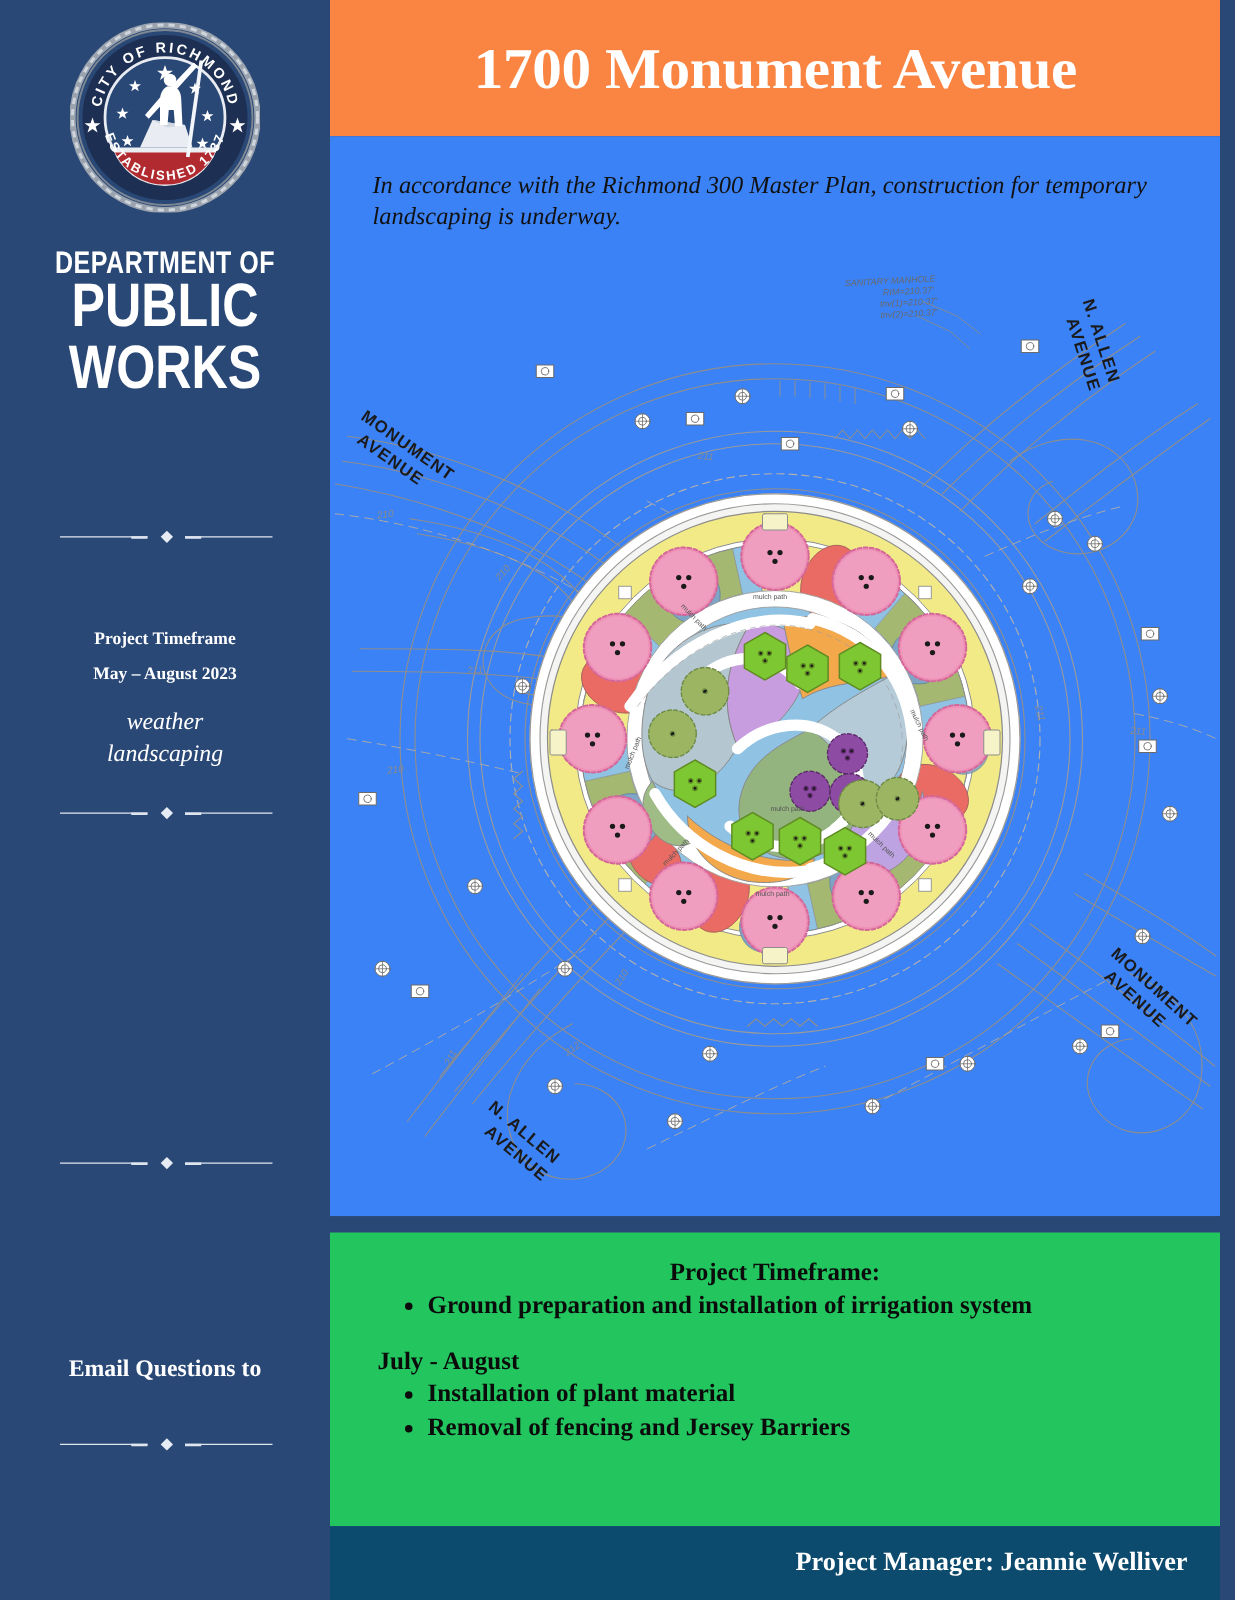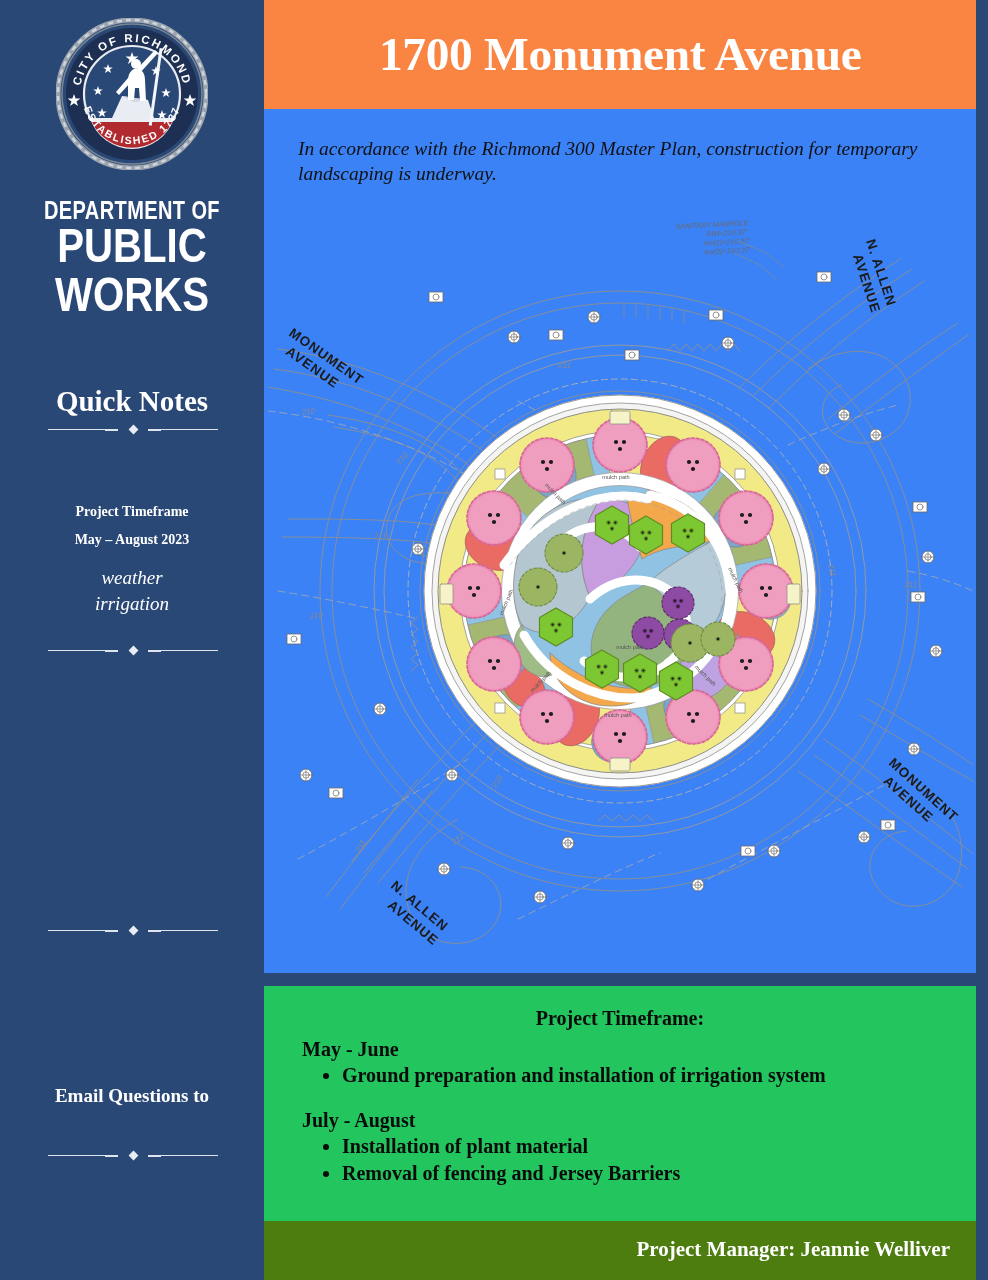--- a/index.html
+++ b/index.html
@@ -259,21 +259,21 @@
     list-style: disc;
   }
   .phase-list li { margin-bottom: 2px; line-height: 25px; }
 
   #footer {
     position: absolute;
     left: 0;
     top: 1221px;
     width: 712px;
     height: 59px;
-    background: #4d7c0f;
+    background: #0c4a6e;
   }
   #footer-text {
     position: absolute;
     right: 26px;
     top: 16px;
     font-family: "Liberation Serif", serif;
     font-weight: bold;
     font-size: 21px;
     color: #ffffff;
   }
@@ -348,38 +348,37 @@
         <text font-family="Liberation Sans, sans-serif" font-size="10.5" font-weight="bold" fill="#ffffff" letter-spacing="1.8">
           <textPath href="#arcBot" startOffset="50%" text-anchor="middle">ESTABLISHED 1737</textPath>
         </text>
       </svg>
     </div>
 
     <div class="dept-line1">DEPARTMENT OF</div>
     <div class="dept-line2">PUBLIC</div>
     <div class="dept-line3">WORKS</div>
 
-    <div class="quick-notes">Quick Notes</div>
 
     <div class="divider" id="div1">
       <span class="ln l"></span>
         <span class="dash dl"></span>
         <span class="dia"></span>
         <span class="dash dr"></span>
         <span class="ln r"></span>
     </div>
 
     <div class="sb-block tf-title">
       <div>Project Timeframe</div>
       <div>May – August 2023</div>
     </div>
 
     <div class="sb-block tf-weather">
       <div>weather</div>
-      <div>irrigation</div>
+      <div>landscaping</div>
     </div>
 
     <div class="divider" id="div2">
       <span class="ln l"></span>
         <span class="dash dl"></span>
         <span class="dia"></span>
         <span class="dash dr"></span>
         <span class="ln r"></span>
     </div>
 
@@ -912,21 +911,20 @@
           </g>
         </g>
       </svg>
     </div>
 
     <div id="sep-bar"></div>
 
     <div id="timeframe-panel">
       <div id="tf-heading">Project Timeframe:</div>
 
-      <div class="phase p1">May - June</div>
       <ul class="phase-list">
         <li>Ground preparation and installation of irrigation system</li>
       </ul>
 
       <div class="phase p2">July - August</div>
       <ul class="phase-list">
         <li>Installation of plant material</li>
         <li>Removal of fencing and Jersey Barriers</li>
       </ul>
     </div>

